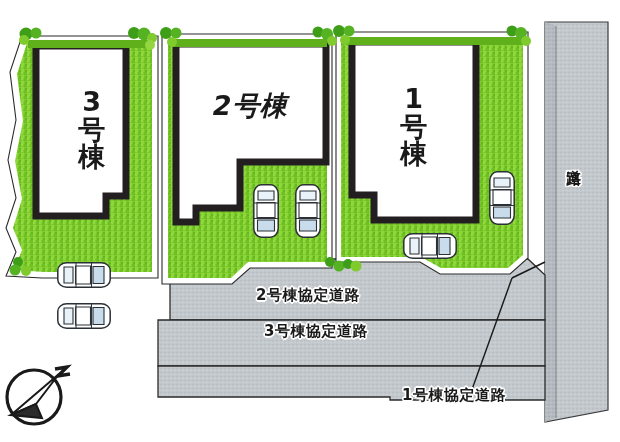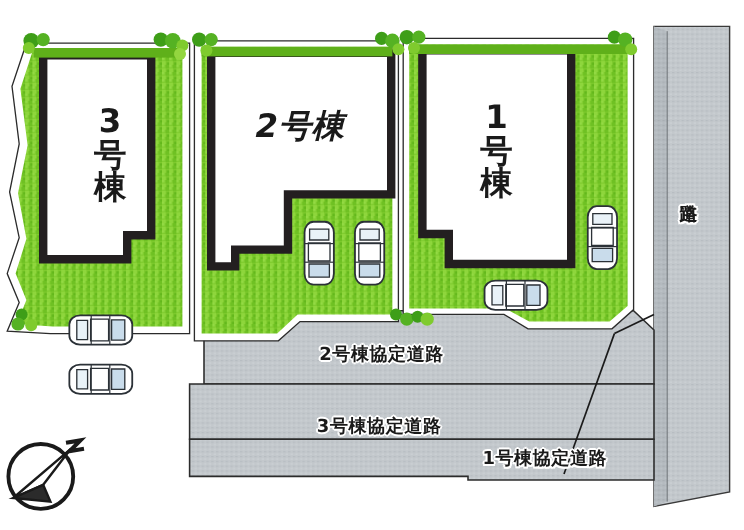--- a/index.html
+++ b/index.html
@@ -181,21 +181,21 @@
   <div class="lbl bldg-label" style="left:192px;top:92px;width:116px;font-style:italic;">
     <div>2号棟</div>
   </div>
 
   <div class="lbl bldg-label" style="left:384px;top:85px;width:60px;">
     <div>1</div>
     <div>号</div>
     <div>棟</div>
   </div>
 
-  <div class="lbl road-label" style="left:266px;top:288px;">2号棟協定道路</div>
-
-  <div class="lbl road-label" style="left:264px;top:348px;">3号棟協定道路</div>
-
-  <div class="lbl road-label" style="left:402px;top:375px;">1号棟協定道路</div>
+  <div class="lbl road-label" style="left:256px;top:288px;">2号棟協定道路</div>
+
+  <div class="lbl road-label" style="left:264px;top:324px;">3号棟協定道路</div>
+
+  <div class="lbl road-label" style="left:402px;top:388px;">1号棟協定道路</div>
 
   <div class="lbl road-vert" style="left:565px;top:158px;">道路</div>
 
 </div>
 
 </body></html>

